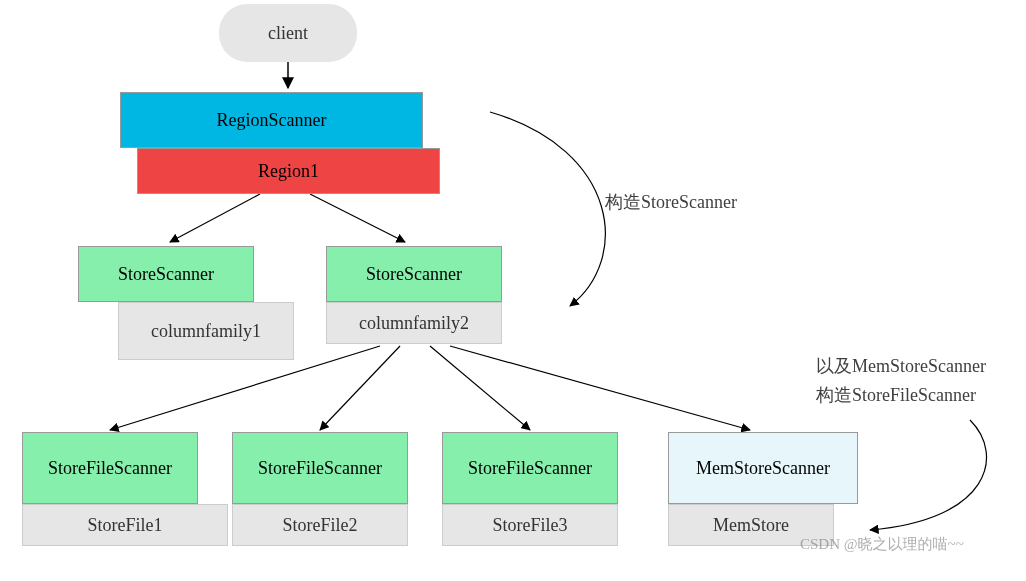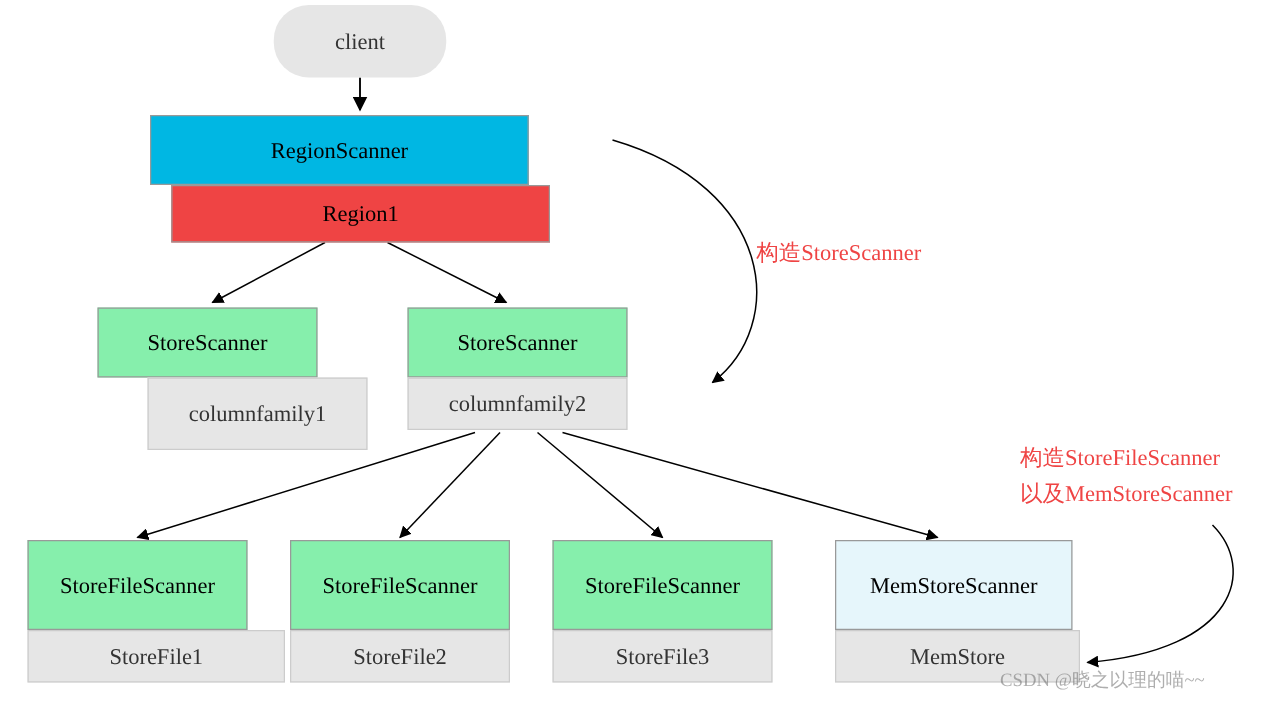--- a/index.html
+++ b/index.html
@@ -62,21 +62,21 @@
     background: #e6e6e6;
     color: #333;
     display: flex;
     align-items: center;
     justify-content: center;
     border: 1px solid #ccc;
   }
   .annot {
     position: absolute;
     font-size: 18px;
-    color: #ef4444;
+    color: #404040;
     text-align: left;
     white-space: nowrap;
   }
   .watermark {
     position: absolute;
     font-size: 15px;
     color: rgba(120,120,120,0.6);
     font-family: "SimSun", serif;
   }
   svg.edges {
@@ -158,28 +158,28 @@
 <div class="node header-sky" style="left:442px; top:432px; width:176px; height:72px;">
   <span>StoreFileScanner</span>
 </div>
 <div class="node sub-light" style="left:442px; top:504px; width:176px; height:42px;">
   <span>StoreFile3</span>
 </div>
 
 <div class="node header-pale" style="left:668px; top:432px; width:190px; height:72px;">
   <span>MemStoreScanner</span>
 </div>
-<div class="node sub-light" style="left:668px; top:504px; width:196px; height:42px;">
+<div class="node sub-light" style="left:668px; top:504px; width:166px; height:42px;">
   <span>MemStore</span>
 </div>
 
 <div class="annot" style="left:605px; top:190px;">
   <span>构造StoreScanner</span>
 </div>
 
 <div class="annot" style="left:816px; top:352px; line-height:1.6;">
+  <div>以及MemStoreScanner</div>
   <div>构造StoreFileScanner</div>
-  <div>以及MemStoreScanner</div>
 </div>
 
 <div class="watermark" style="left:800px; top:535px;">
   <span>CSDN @晓之以理的喵~~</span>
 </div>
 
 </body></html>

